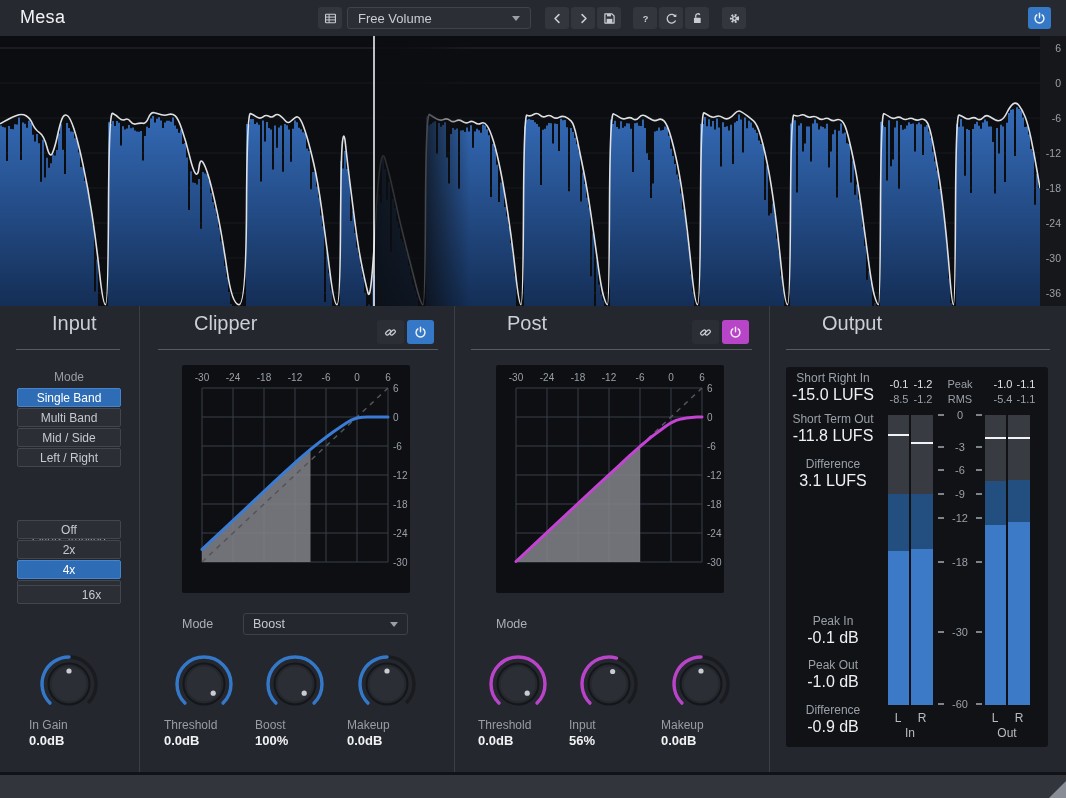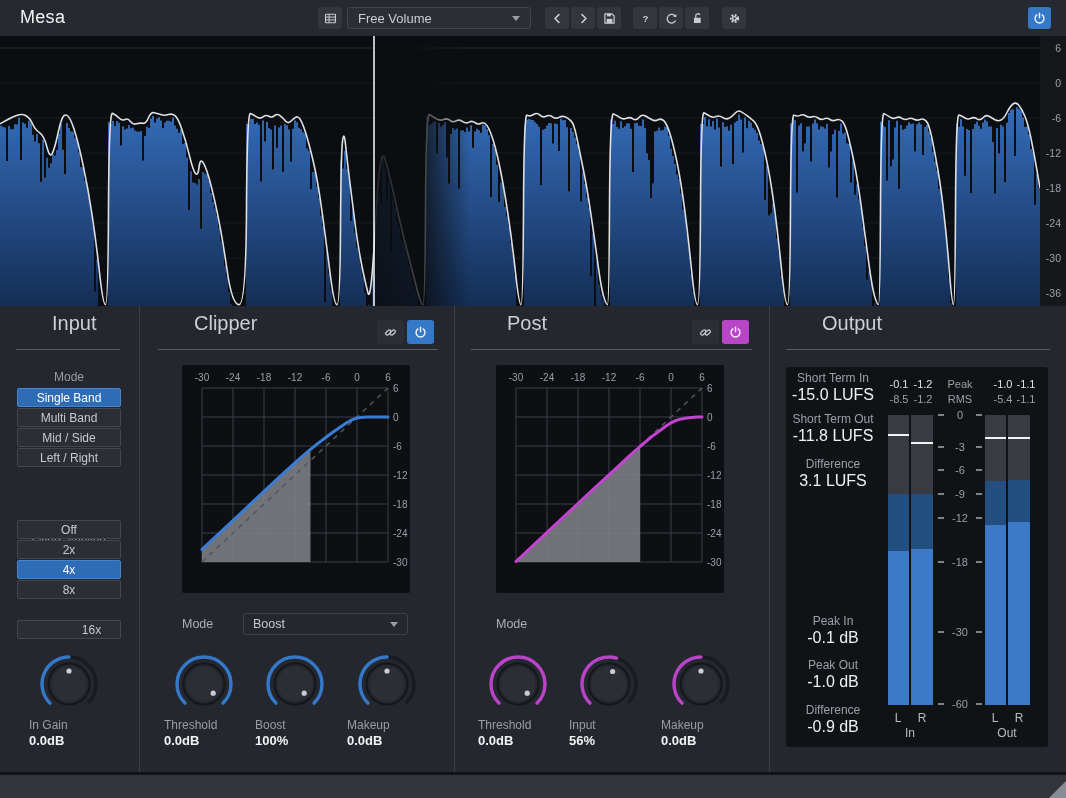--- a/index.html
+++ b/index.html
@@ -210,21 +210,21 @@
       <button class="opt-btn" style="top: 408px;">Multi Band</button>
       <button class="opt-btn" style="top: 428px;">Mid / Side</button>
       <button class="opt-btn" style="top: 448px;">Left / Right</button>
     </div>
   <div class="grp-label" style="left:17px; top:533px; width:104px;">Oversampling</div>
   <div id="os-btns">
       <button class="opt-btn" style="top: 520px;">Off</button>
       <button class="opt-btn" style="top: 540px;">2x</button>
       <button class="opt-btn sel" style="top: 560px;">4x</button>
       <button class="opt-btn" style="top: 580px;">8x</button>
-      <button class="opt-btn" style="top: 620px; padding-left: 45px;">16x</button>
+      <button class="opt-btn" style="top: 585px; padding-left: 45px;">16x</button>
     </div>
   <div id="input-knobs">
       <div class="knob" style="left: 29px; top: 652px;">
         <svg width="64" height="64">
           <path d="M 12.91 51.09 A 27 27 0 1 1 51.09 51.09" fill="none" stroke="#191b1f" stroke-width="3.5"></path>
           <path d="M 12.91 51.09 A 27 27 0 0 1 32.00 5.00" fill="none" stroke="#3578c8" stroke-width="3.5" stroke-linecap="round"></path>
           <circle cx="32" cy="32" r="20.5" fill="#24272c" stroke="#14161a" stroke-width="2"></circle>
           <circle cx="32" cy="32" r="17.5" fill="#2b2e34"></circle>
           <circle cx="31.999999999999996" cy="19" r="2.6" fill="#c9cdd3"></circle>
         </svg>
@@ -414,21 +414,21 @@
         </svg>
         <div class="knob-label">Makeup</div>
         <div class="knob-value">0.0dB</div>
       </div>
     </div>
 
   <div class="panel-title" style="left:786px; top:312px;">Output</div>
   <div class="panel-rule" style="left:786px; top:349px; width:264px;"></div>
   <div id="output-box">
       <div class="stat" style="top: 4px;">
-        <div class="s-label">Short Term In</div>
+        <div class="s-label">Short Right In</div>
         <div class="s-value">-15.0 LUFS</div>
       </div>
       <div class="stat" style="top: 45px;">
         <div class="s-label">Short Term Out</div>
         <div class="s-value">-11.8 LUFS</div>
       </div>
       <div class="stat" style="top: 90px;">
         <div class="s-label">Difference</div>
         <div class="s-value">3.1 LUFS</div>
       </div>

